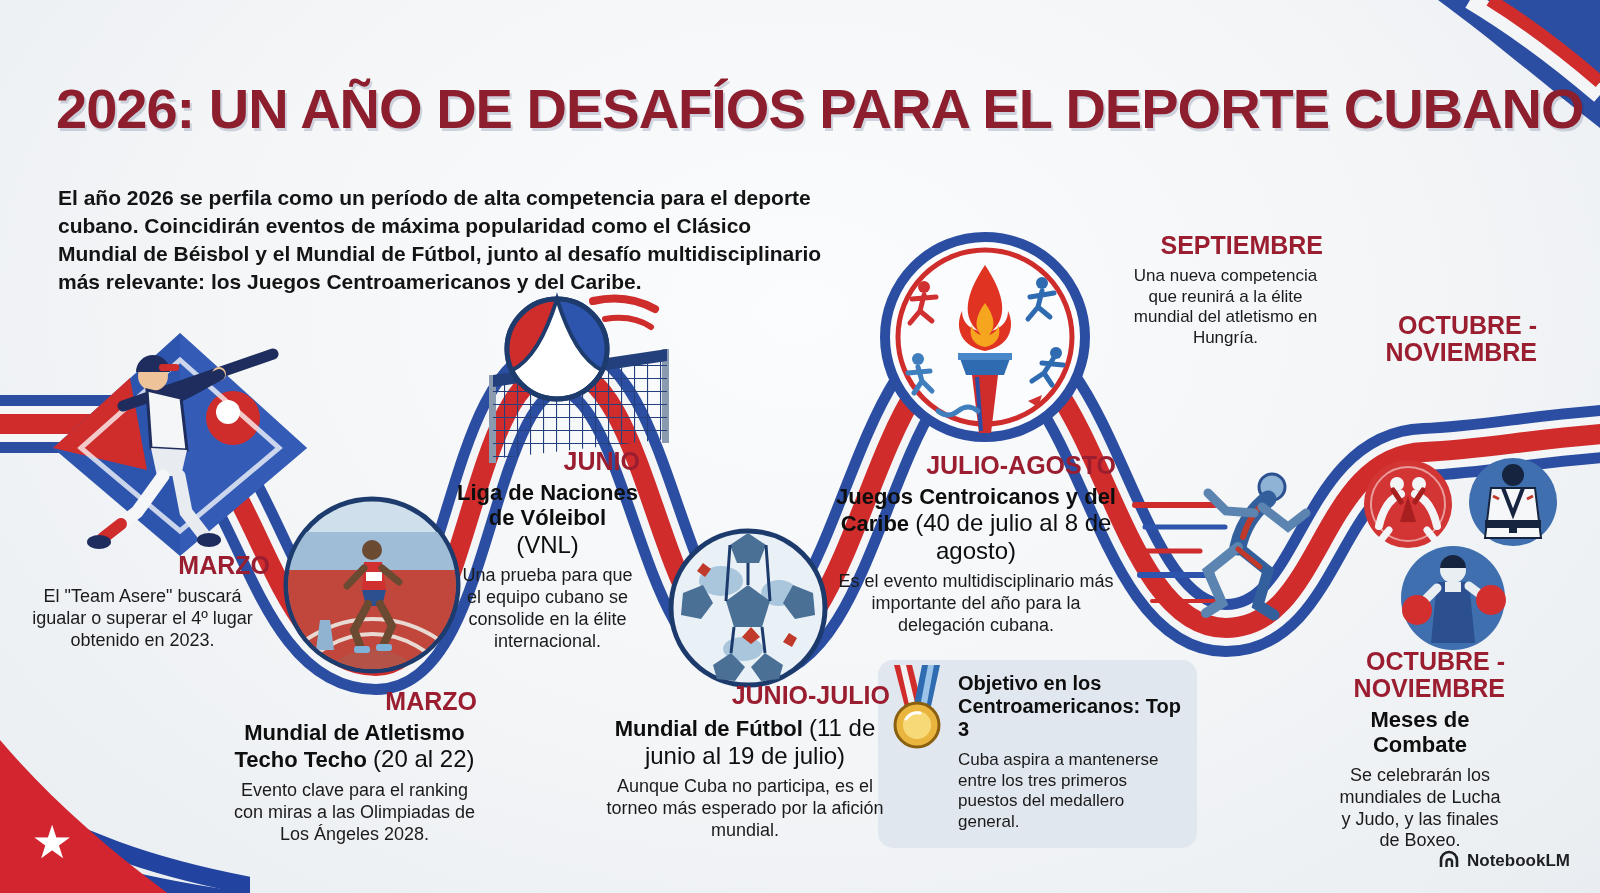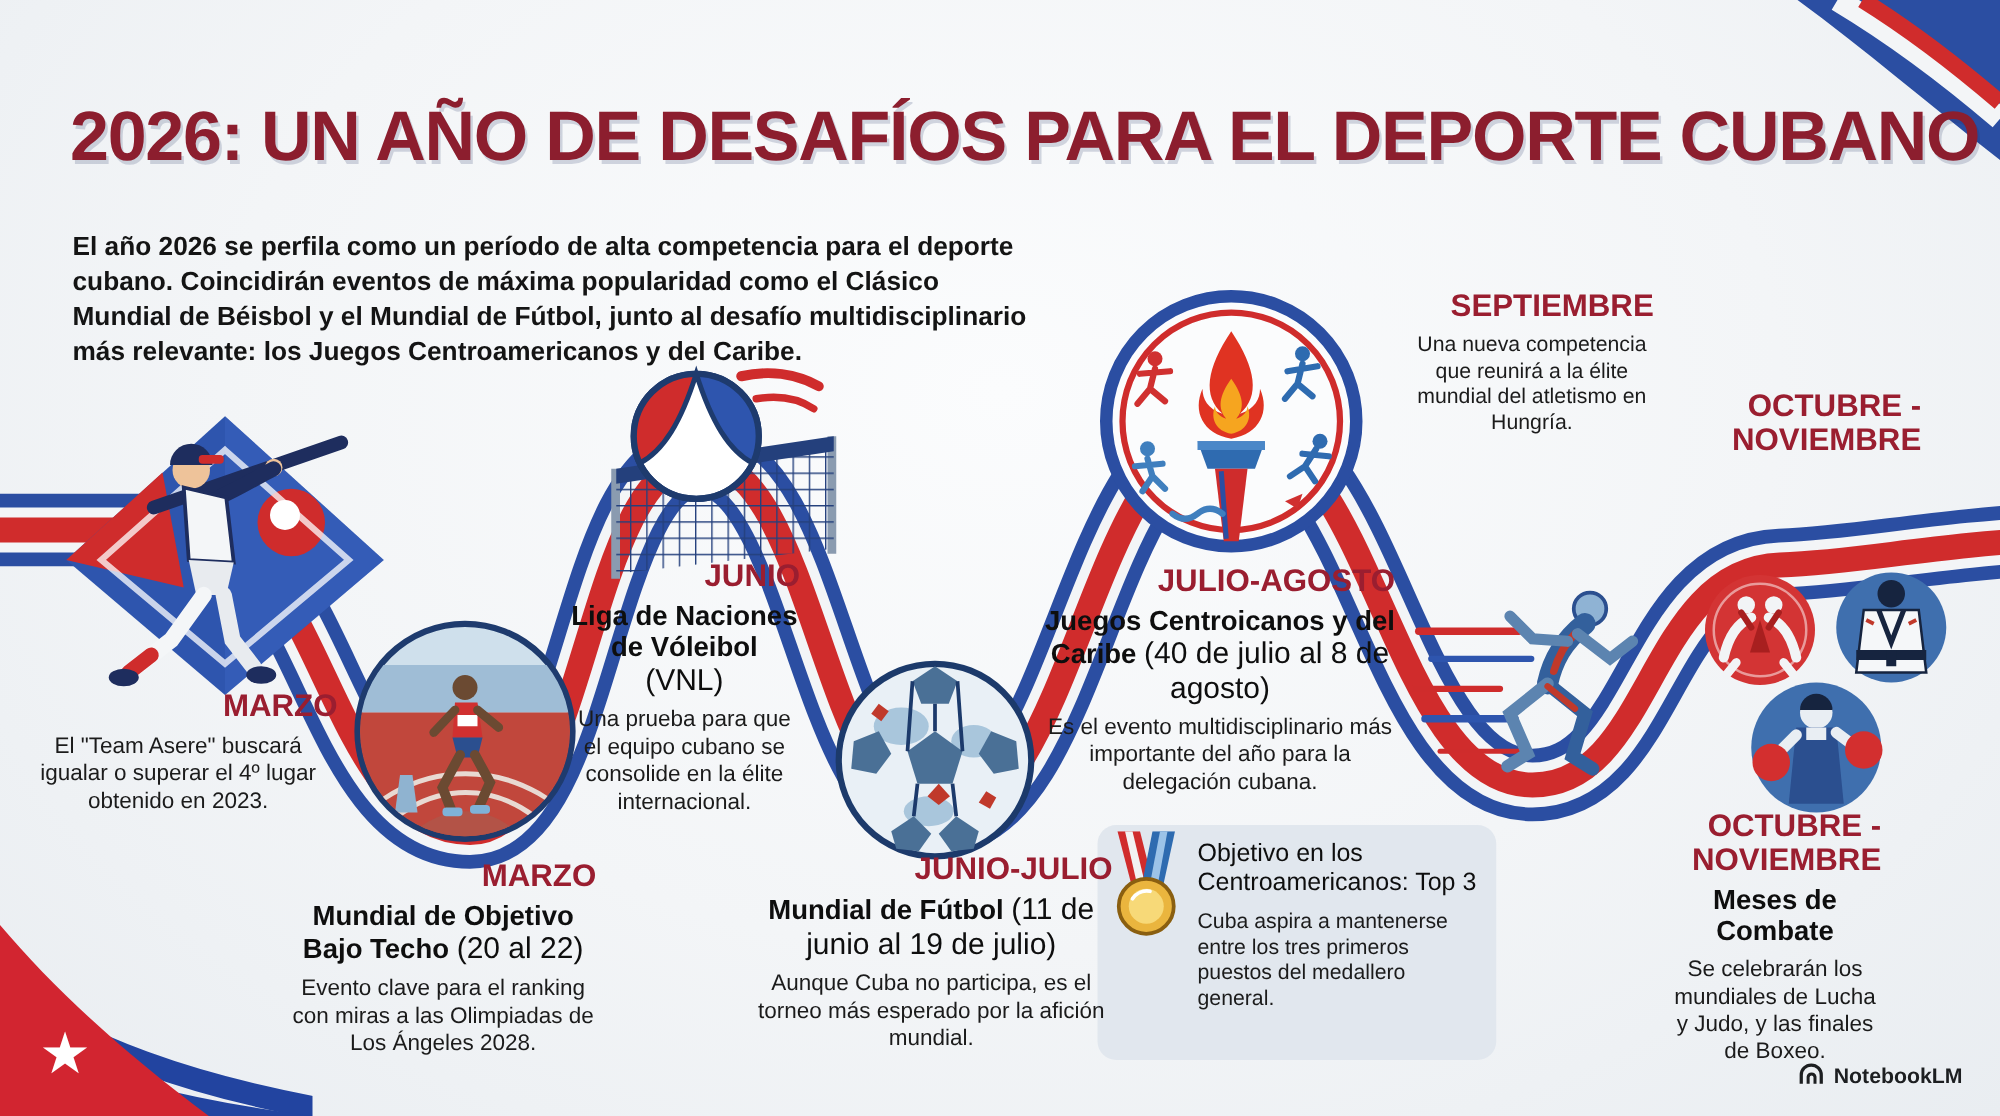--- a/index.html
+++ b/index.html
@@ -23,21 +23,21 @@
   }
   .event{position:absolute;text-align:center;z-index:3;}
   .month{font-size:25px;font-weight:bold;color:#9a1e30;line-height:1.08;margin-bottom:5px;text-align:right;}
   .etitle{font-size:22px;font-weight:bold;color:#0e0e0e;line-height:1.15;}
   .edate{font-weight:400;font-size:24px;text-align:right;}
   .edesc{font-size:18px;font-weight:500;color:#1b1b1b;line-height:1.22;margin-top:7px;}
   .callout{
     left:878px;top:660px;width:227px;min-height:162px;z-index:2;
     background:#e1e7ee;border-radius:15px;padding:12px 12px 14px 80px;box-sizing:content-box;
   }
-  .callout .ctitle{font-size:20px;font-weight:normal;color:#0e0e0e;line-height:1.15;z-index:3;position:relative;}
+  .callout .ctitle{font-size:20px;font-weight:bold;color:#0e0e0e;line-height:1.15;z-index:3;position:relative;}
   .callout .cdesc{font-size:17px;font-weight:500;color:#1b1b1b;line-height:1.22;margin-top:9px;z-index:3;position:relative;}
   .medal{position:absolute;left:8px;top:5px;}
   .ribbon-star{position:absolute;z-index:2;color:#ffffff;font-size:24px;font-family:"DejaVu Sans",sans-serif;pointer-events:none;}
   .footer-brand{
     left:1438px;top:849px;z-index:3;display:flex;align-items:flex-end;gap:7px;
     font-size:17px;font-weight:600;color:#1d1f21;
   }
 </style>
 </head>
 <body>
@@ -234,21 +234,21 @@
   <h1 class="abs page-title">2026: UN AÑO DE DESAFÍOS PARA EL DEPORTE CUBANO</h1>
   <p class="abs intro">El año 2026 se perfila como un período de alta competencia para el deporte cubano. Coincidirán eventos de máxima popularidad como el Clásico Mundial de Béisbol y el Mundial de Fútbol, junto al desafío multidisciplinario más relevante: los Juegos Centroamericanos y del Caribe.</p>
 
   <div class="event" style="left:15px;top:552px;width:255px">
     <div class="month">MARZO</div>
     <div class="edesc">El "Team Asere" buscará igualar o superar el 4º lugar obtenido en 2023.</div>
   </div>
 
   <div class="event" style="left:232px;top:688px;width:245px">
     <div class="month">MARZO</div>
-    <div class="etitle"><span>Mundial de Objetivo Bajo Techo</span> <span class="edate">(20 al 22)</span></div>
+    <div class="etitle"><span>Mundial de Atletismo Techo Techo</span> <span class="edate">(20 al 22)</span></div>
     <div class="edesc">Evento clave para el ranking con miras a las Olimpiadas de Los Ángeles 2028.</div>
   </div>
 
   <div class="event" style="left:455px;top:448px;width:185px">
     <div class="month">JUNIO</div>
     <div class="etitle"><span>Liga de Naciones de Vóleibol</span> <span class="edate">(VNL)</span></div>
     <div class="edesc">Una prueba para que el equipo cubano se consolide en la élite internacional.</div>
   </div>
 
   <div class="event" style="left:600px;top:682px;width:290px">

